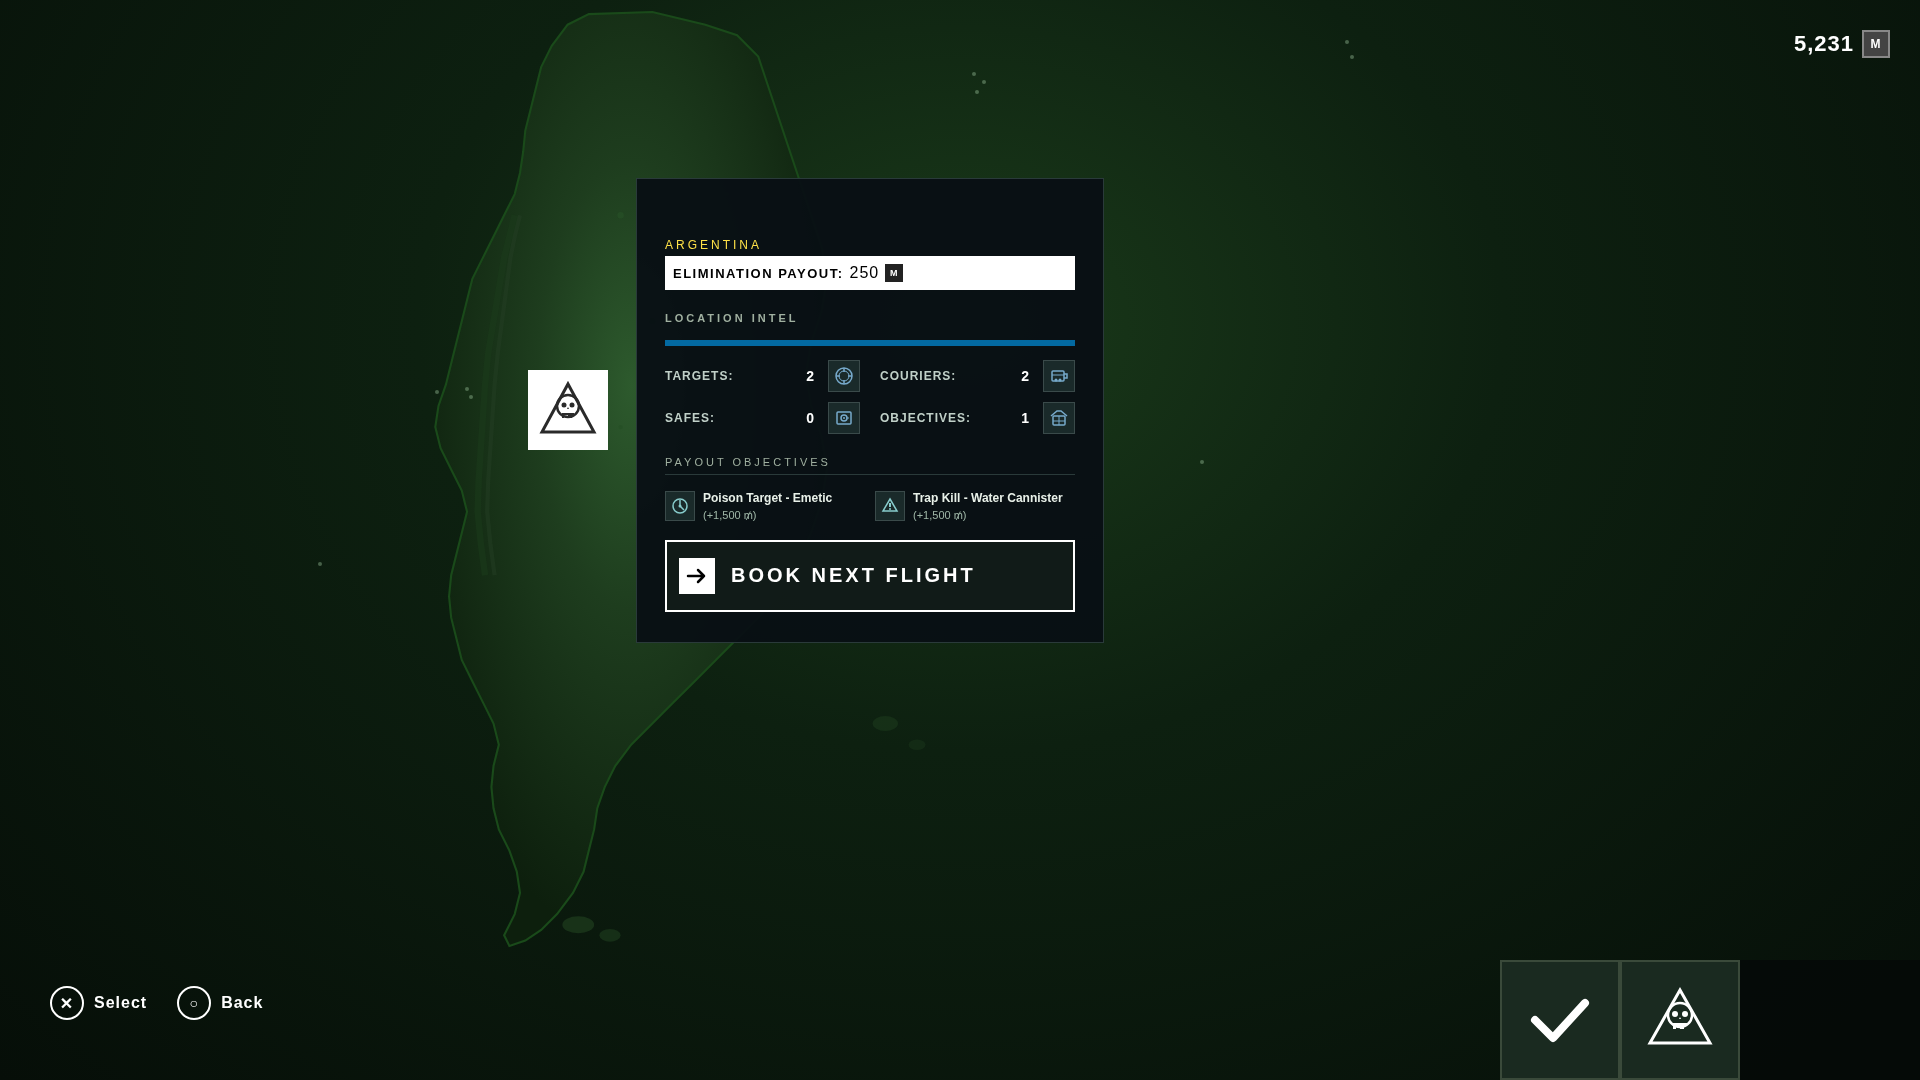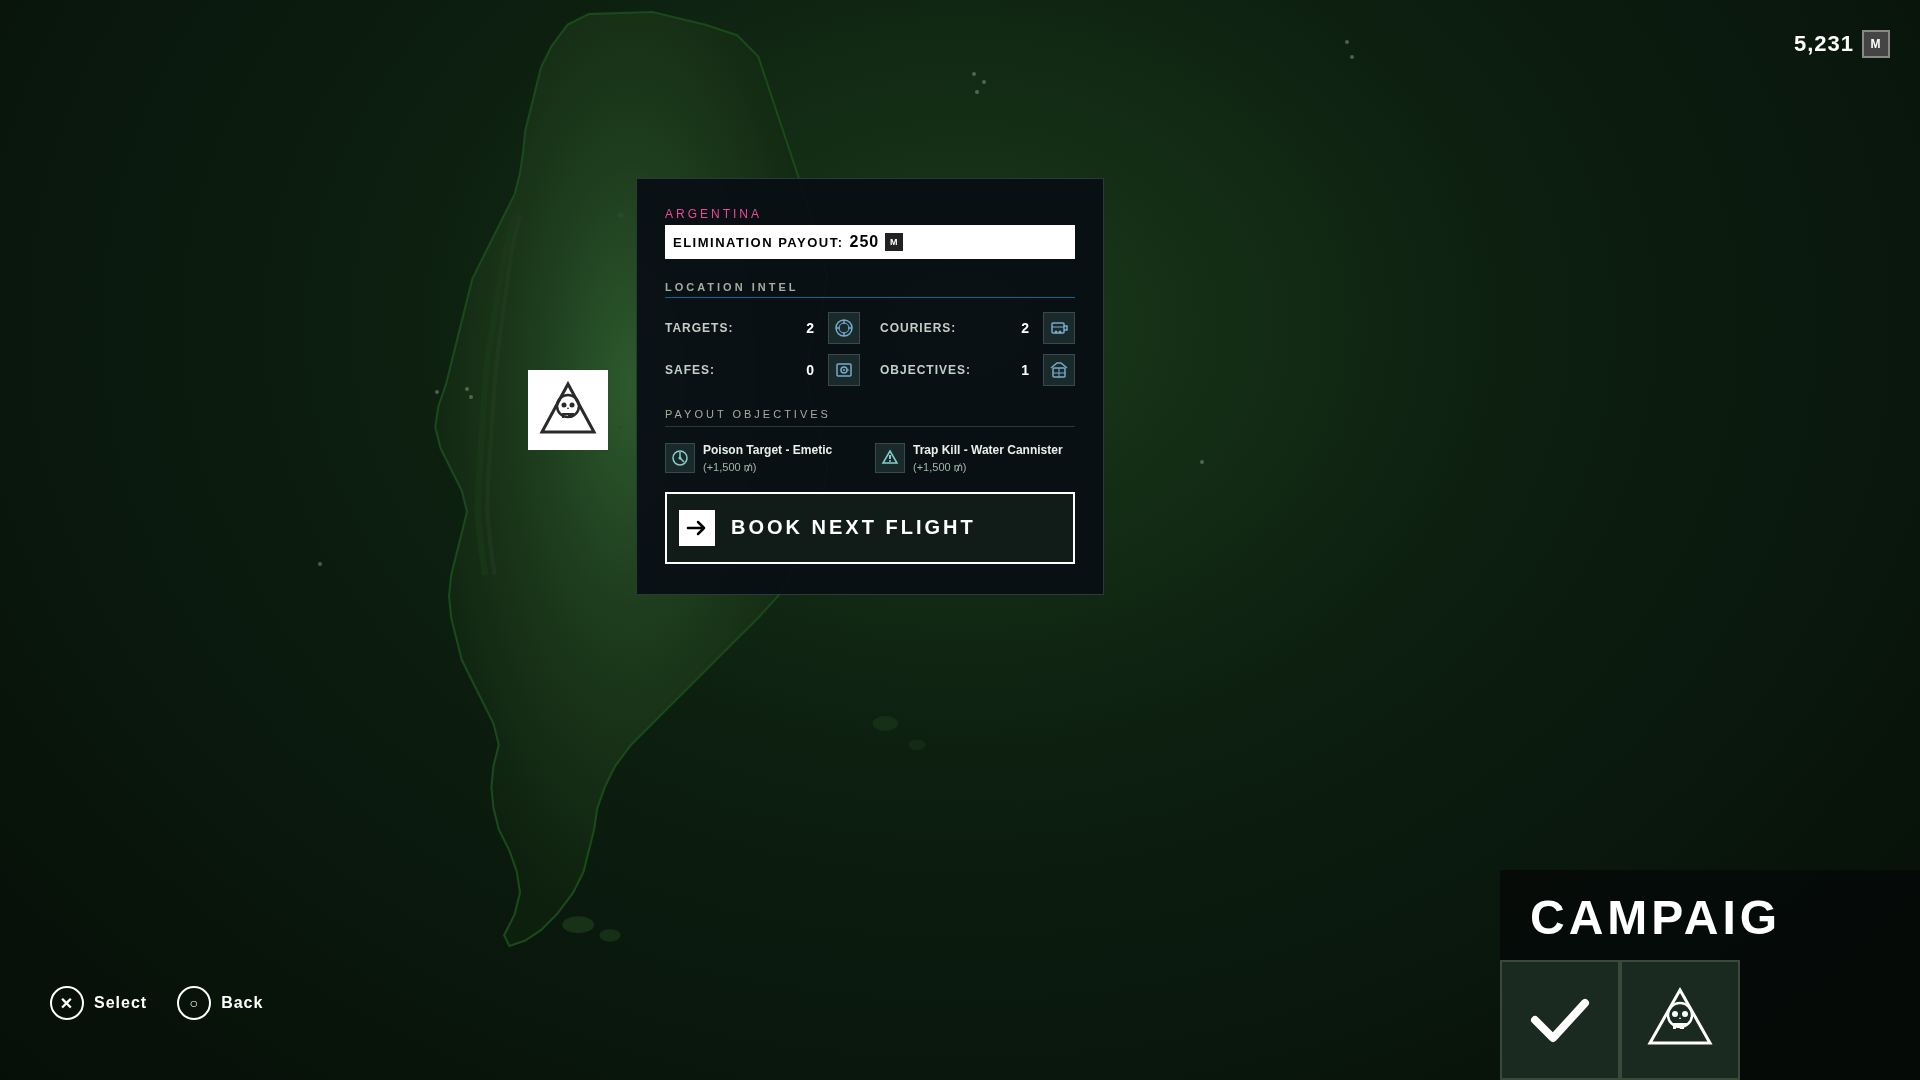--- a/index.html
+++ b/index.html
@@ -81,25 +81,26 @@
       position: absolute;
       left: 636px;
       top: 178px;
       width: 468px;
       background: rgba(8, 15, 20, 0.95);
       border: 1px solid #2a3a3a;
       padding: 28px 28px 30px 28px;
     }
 
     .region-label {
-      color: #ec4899;
+      color: #fde047;
       font-size: 12px;
       letter-spacing: 3px;
       text-transform: uppercase;
       margin-bottom: 4px;
+      margin-top: 31px;
     }
 
     .city-name {
       color: #ffffff;
       font-size: 38px;
       font-weight: 900;
       letter-spacing: 2px;
       text-transform: uppercase;
       margin-bottom: 16px;
     }
@@ -118,21 +119,21 @@
       width: 100%;
     }
 
     .payout-box .label {
       font-size: 13px;
       letter-spacing: 1.5px;
     }
 
     .payout-box .value {
       font-size: 16px;
-      font-weight: 700;
+      font-weight: 400;
     }
 
     .currency-m {
       width: 18px;
       height: 18px;
       background: #222;
       color: #fff;
       font-size: 9px;
       font-weight: bold;
       display: inline-flex;
@@ -140,22 +141,22 @@
       justify-content: center;
     }
 
     .section-title {
       color: #a0b0a0;
       font-size: 11px;
       letter-spacing: 3px;
       text-transform: uppercase;
       font-weight: bold;
       margin-bottom: 14px;
-      border-bottom: 1px solid #0369a1;
-      padding-bottom: 4px;
+      border-bottom: 6px solid #0369a1;
+      padding-bottom: 16px;
     }
 
     .intel-grid {
       display: grid;
       grid-template-columns: 1fr 1fr;
       gap: 10px 20px;
       margin-bottom: 22px;
     }
 
     .intel-item {
@@ -582,21 +583,20 @@
     <div class="btn-x">✕</div>
     <span>Select</span>
   </div>
   <div class="control-btn">
     <div class="btn-circle">○</div>
     <span>Back</span>
   </div>
 </div>
 
 <div class="campaign-panel">
-  <div class="campaign-title">CAMPAIG</div>
   <div class="campaign-icons-row">
     <div class="campaign-icon-box">
       <svg viewBox="0 0 70 70" xmlns="http://www.w3.org/2000/svg">
         <polyline points="10,35 28,53 60,18" fill="none" stroke="#ffffff" stroke-width="8" stroke-linecap="round" stroke-linejoin="round"></polyline>
       </svg>
     </div>
     <div class="campaign-icon-box">
       <svg viewBox="0 0 70 70" xmlns="http://www.w3.org/2000/svg">
         <polygon points="35,5 65,58 5,58" fill="none" stroke="#ffffff" stroke-width="3"></polygon>
         <circle cx="35" cy="30" r="12" fill="none" stroke="#ffffff" stroke-width="2.5"></circle>

